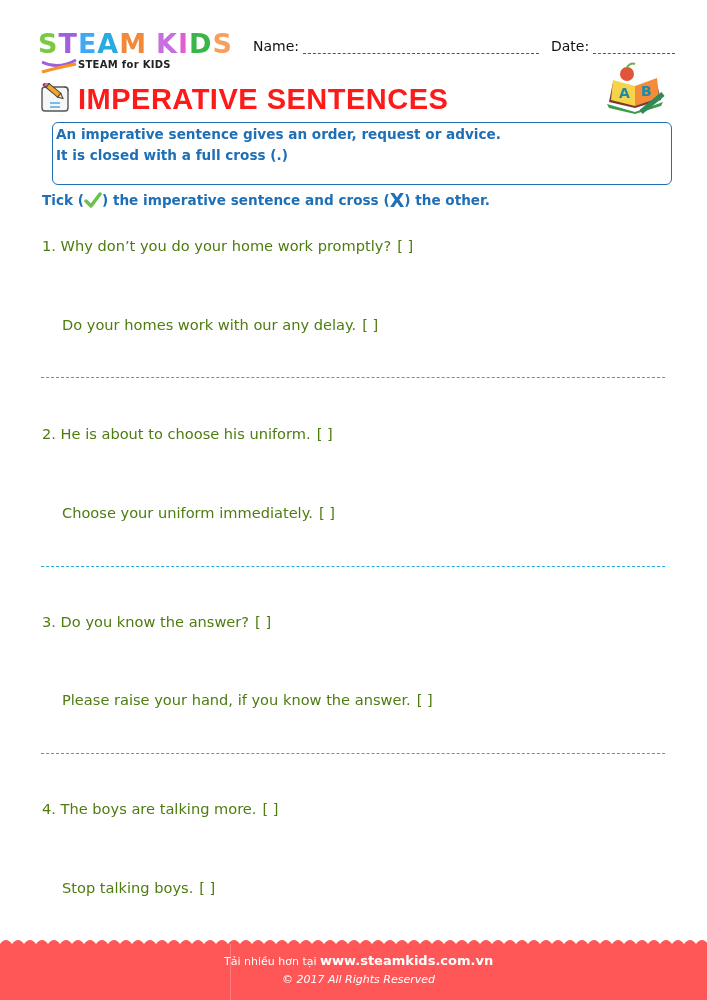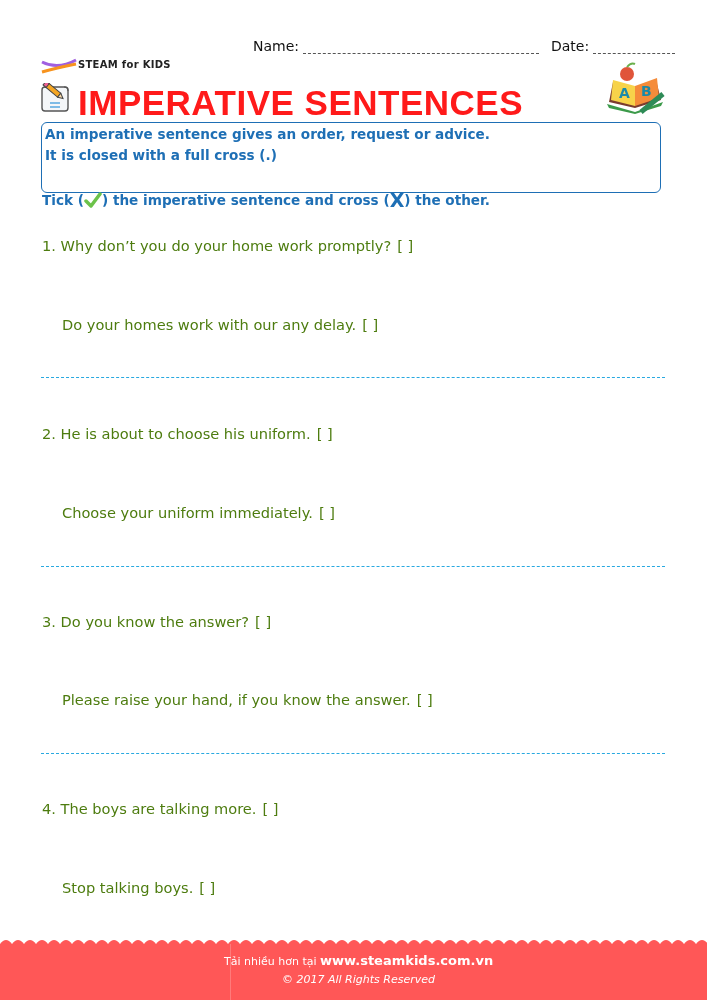--- a/index.html
+++ b/index.html
@@ -5,41 +5,44 @@
   html, body { margin:0; padding:0; }
   body { width:707px; height:1000px; background:#ffffff; position:relative; overflow:hidden; font-family:"DejaVu Sans", sans-serif; }
   .logo { position:absolute; left:38px; top:30px; width:200px; height:44px; }
   .logo-main { position:absolute; left:0; top:0; font-family:"DejaVu Sans", sans-serif; font-weight:900; font-size:27px; letter-spacing:1px; line-height:28px; }
   .logo-main span { display:inline-block; }
   .logo-sub { position:absolute; left:40px; top:29px; font-size:10px; font-weight:bold; color:#222; letter-spacing:0.3px;text-align:center; }
   .logo-swoosh { position:absolute; left:2px; top:28px; width:40px; height:16px; }
   .hdr-field { position:absolute; top:38px; font-family:"DejaVu Sans", sans-serif; font-size:14px; color:#111; }
   .hdr-line { display:inline-block; border-bottom:1px dashed #555; vertical-align:bottom; margin-left:4px; height:12px; }
   .title-icon { position:absolute; left:38px; top:83px; width:34px; height:30px; }
-  .title { position:absolute; left:78px; top:83px; font-family:"Liberation Sans", sans-serif; font-weight:bold; font-size:35px; color:#ff1a1a; letter-spacing:0.5px; }
+  .title { position:absolute; left:78px; top:83px; font-family:"Liberation Sans", sans-serif; font-weight:bold; font-size:29px; color:#ff1a1a; letter-spacing:0.5px; }
   .book-icon { position:absolute; left:605px; top:62px; width:60px; height:52px; }
-  .def-box { position:absolute; left:41px; top:122px; width:620px; height:71px; border:1.5px solid #1e6fb5; border-radius:6px; box-sizing:border-box; padding:1px 0 0 3px; }
+  .def-box { position:absolute; left:52px; top:122px; width:620px; height:63px; border:1.5px solid #1e6fb5; border-radius:6px; box-sizing:border-box; padding:1px 0 0 3px; }
   .def-line { font-family:"DejaVu Sans", sans-serif; font-weight:bold; font-size:13.6px; color:#1e6fb5; line-height:20.5px; white-space:nowrap; }
   .instr { position:absolute; left:42px; top:189px; font-family:"DejaVu Sans", sans-serif; font-weight:bold; font-size:13.6px; color:#1e6fb5; white-space:nowrap; }
   .tick { display:inline-block; vertical-align:-3px; }
   .cross { display:inline-block; font-weight:900; font-size:19px; color:#1e6fb5; vertical-align:-2px; }
   .q { position:absolute; font-family:"DejaVu Sans", sans-serif; font-size:14.6px; color:#4d7c0f; white-space:nowrap; }
   .bracket { display:inline-block; margin-left:6px; }
   .sep { position:absolute; left:41px; width:624px; border-top:1px dashed #29a9e0; }
   .footer { position:absolute; left:0; top:944px; width:707px; height:56px; background:#ff5757; }
   .scallop { position:absolute; left:0; top:934px; width:707px; height:14px; }
   .footer-divider { position:absolute; left:230px; top:944px; width:1px; height:56px; background:#ff7a7a; }
   .f1 { position:absolute; left:224px; top:953px; color:#fff; font-size:11px; white-space:nowrap; }
   .f1 b { font-size:13px; }
   .f2 { position:absolute; left:282px; top:973px; color:#fff; font-size:11px; font-style:italic; white-space:nowrap; }
 </style>
 </head>
 <body>
 
 <div class="logo">
+  <div class="logo-main">
+    <span style="color:#7ac943">S</span><span style="color:#a05fe0">T</span><span style="color:#3fa9f5">E</span><span style="color:#29abe2">A</span><span style="color:#f08a3a">M</span><span style="width:9px"></span><span style="color:#c86ee0">K</span><span style="color:#e05fd0">I</span><span style="color:#39b54a">D</span><span style="color:#f7a05e">S</span>
+  </div>
   <svg class="logo-swoosh" viewBox="0 0 40 16">
     <path d="M2 4 Q18 12 36 2" stroke="#a05fe0" stroke-width="3" fill="none"></path>
     <path d="M2 14 Q16 10 36 6" stroke="#f7931e" stroke-width="3" fill="none"></path>
   </svg>
   <div class="logo-sub">STEAM for KIDS</div>
 </div>
 
 <div class="hdr-field" style="left:253px;">
   <span>Name:</span><span class="hdr-line" style="width:236px;"></span>
 </div>

